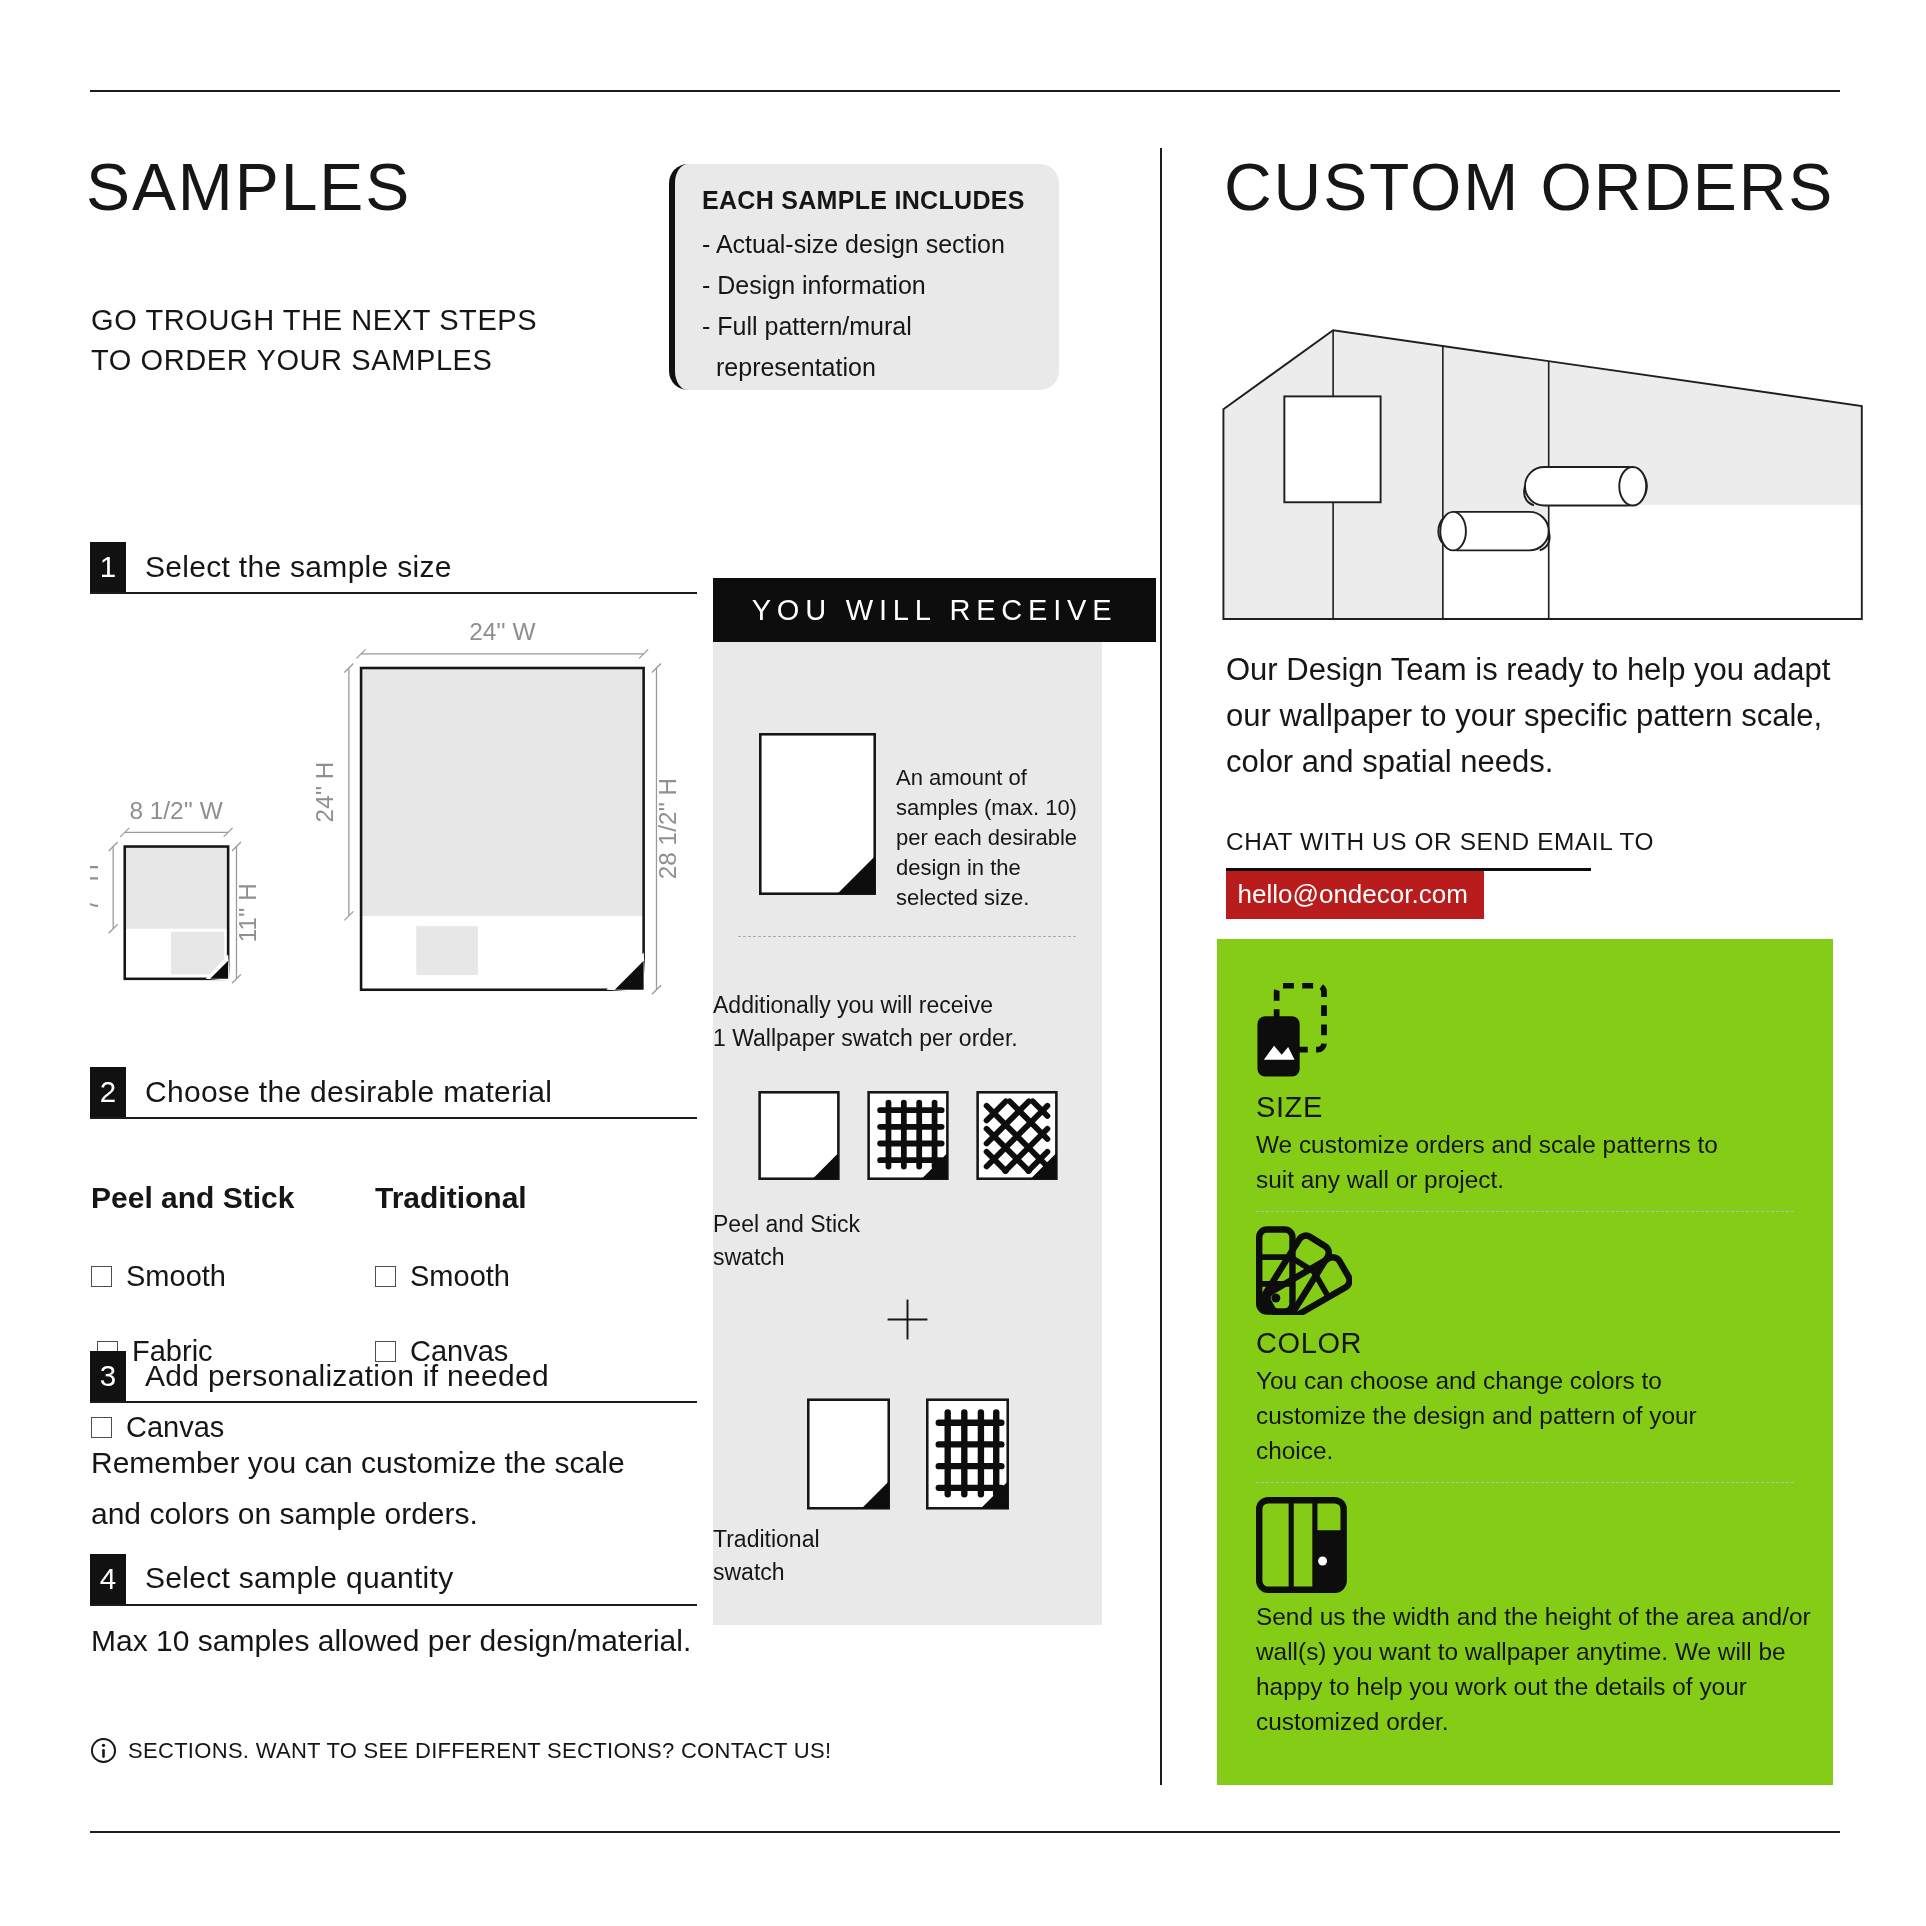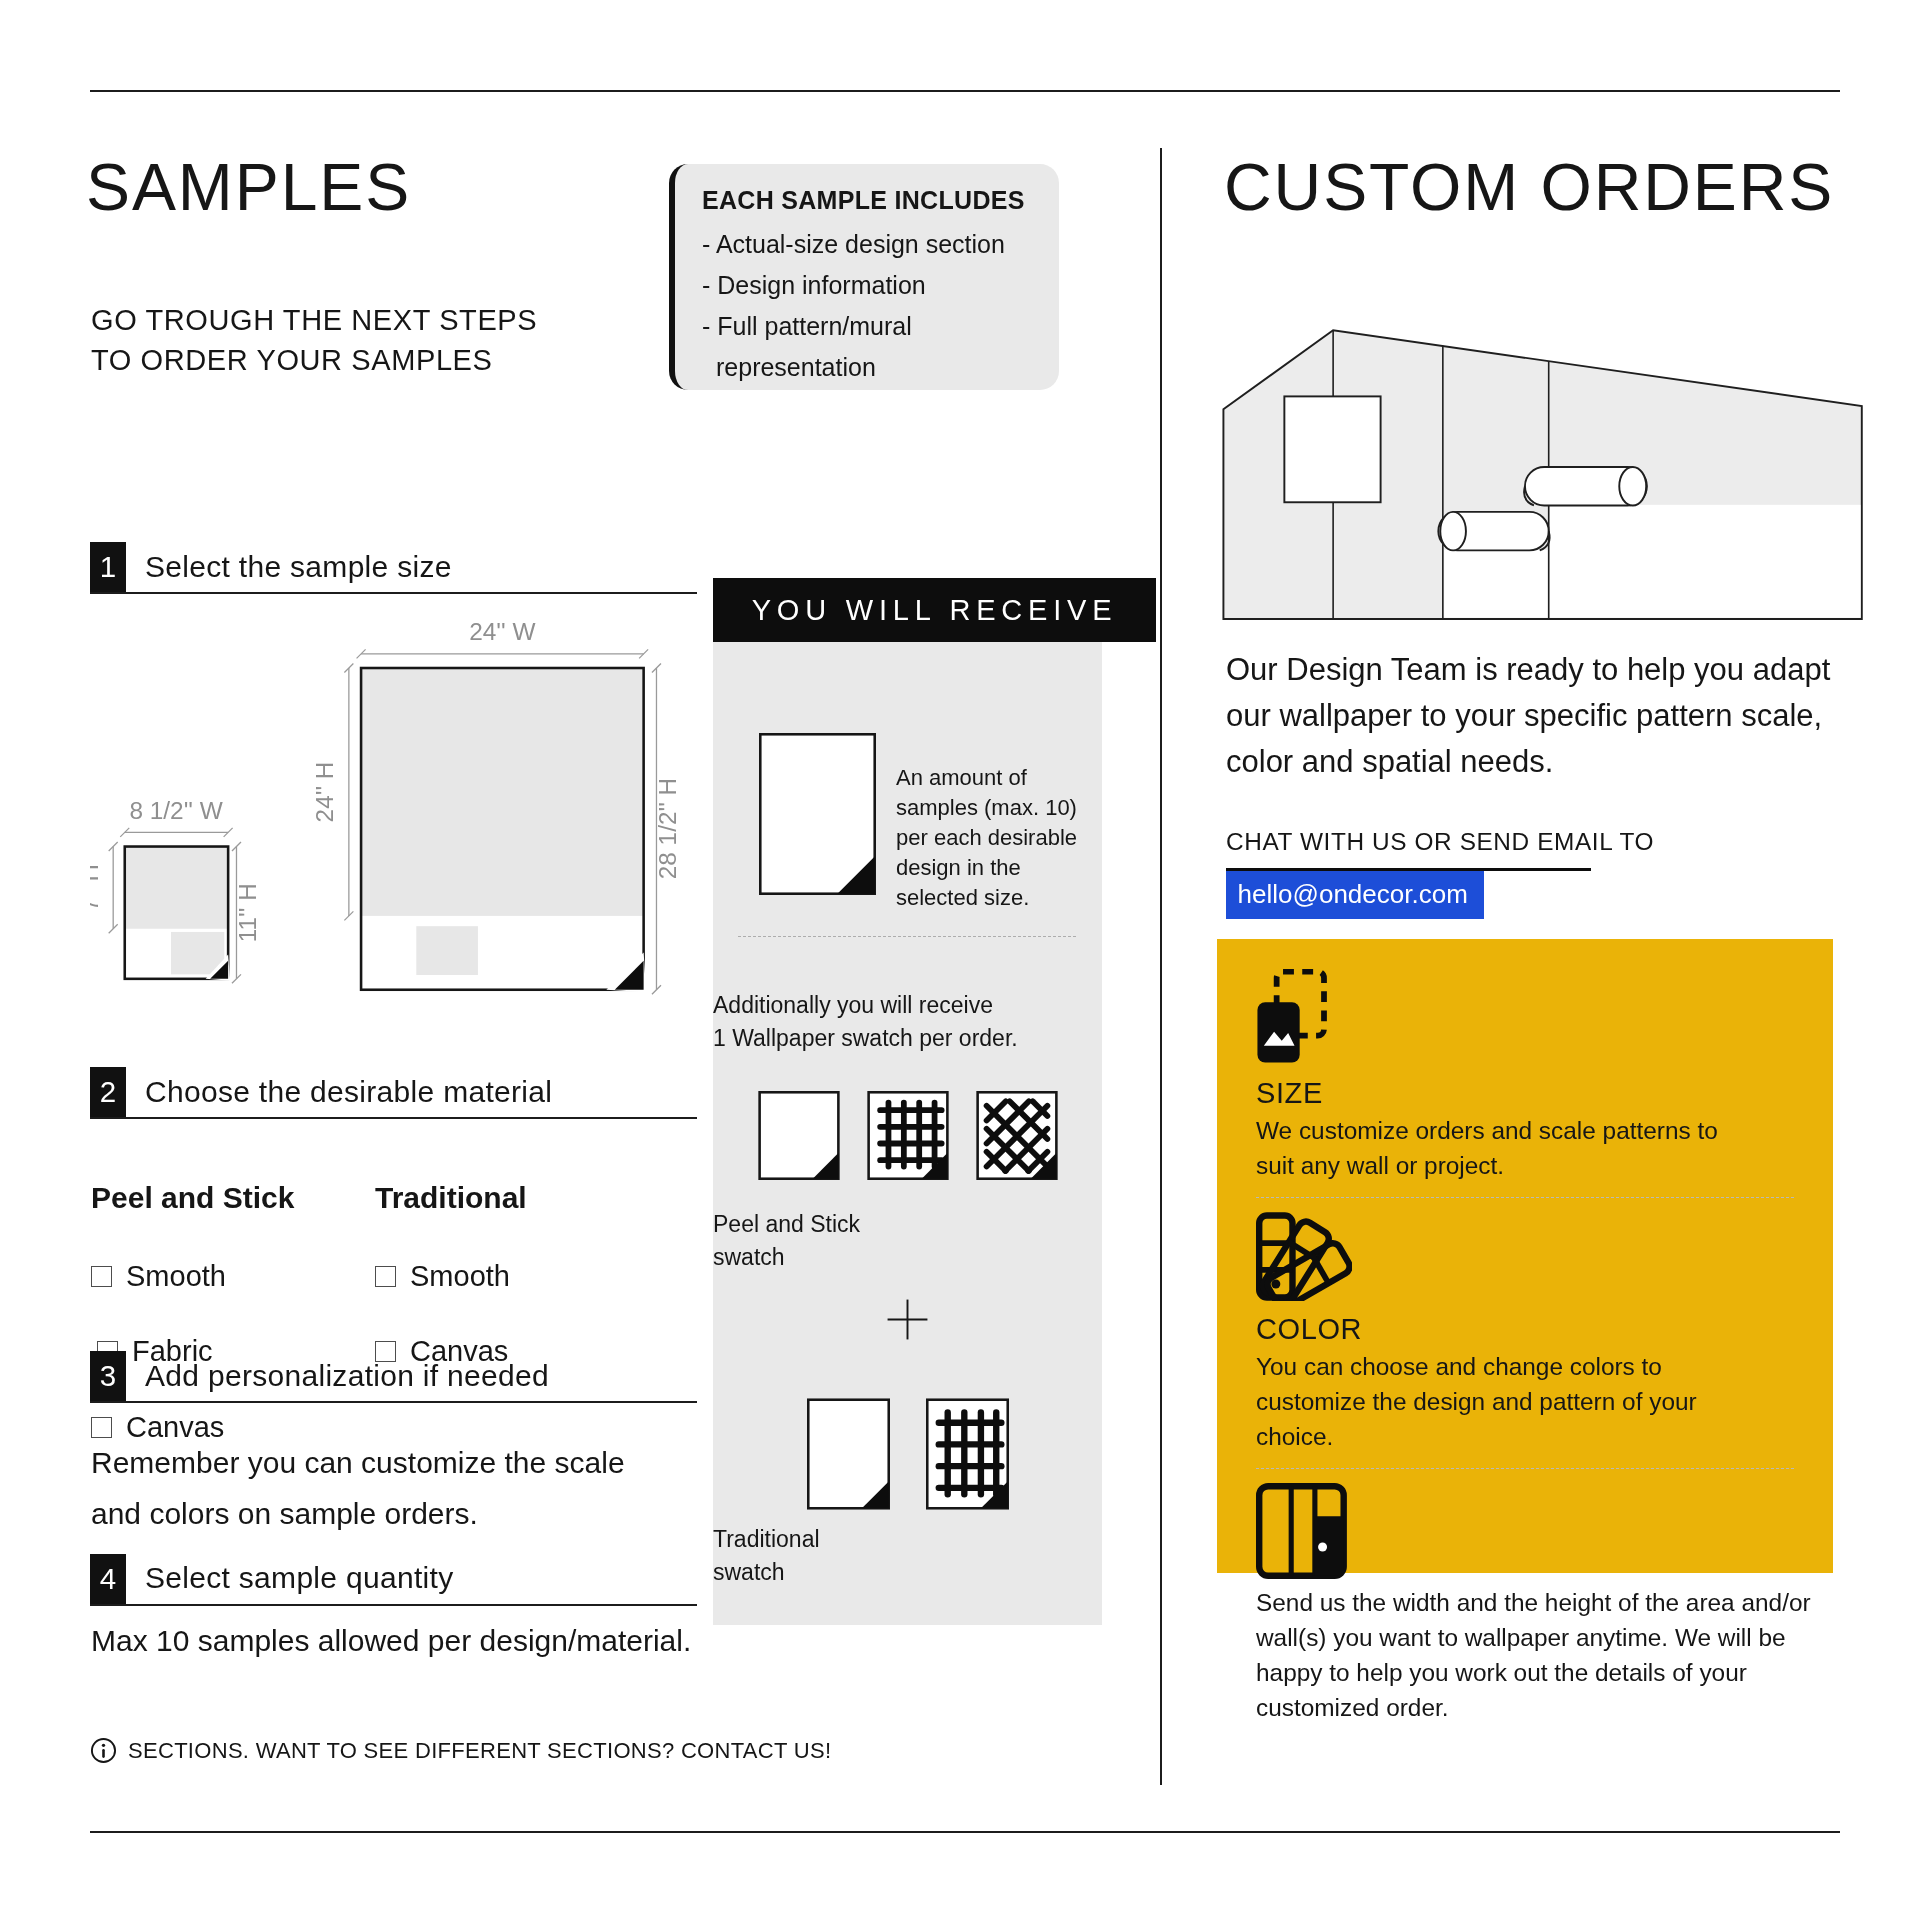--- a/index.html
+++ b/index.html
@@ -28,23 +28,23 @@
   .mid-col{background:#e9e9e9;}
   .mid-header{background:#0d0d0d;color:#fff;width:443px;height:64px;display:flex;
               align-items:center;justify-content:center;font-size:29px;letter-spacing:5.8px;white-space:nowrap;}
   .amount-text{font-size:22px;line-height:30px;}
   .dashed{border-top:1.3px dashed #adadad;height:0;}
   .center-col{width:464px;text-align:left;}
   .mid-note{font-size:23px;line-height:33px;}
   .swatch-row{width:389px;display:flex;justify-content:center;align-items:flex-end;}
   .chat-label{font-size:24.4px;letter-spacing:0.6px;}
   .email-rule{width:365px;border-top:3.2px solid #0d0d0d;}
-  .email-badge{display:inline-block;background:#1d4ed8;color:#fff;font-size:26px;
+  .email-badge{display:inline-block;background:#b91c1c;color:#fff;font-size:26px;
                padding:7.7px 16.7px 9px 11.6px;}
-  .gray-box{background:#eab308;width:616px;height:634px;box-sizing:border-box;padding:30px 39px;}
+  .gray-box{background:#84cc16;width:616px;height:846px;box-sizing:border-box;padding:44px 39px;}
   .feat-title{font-size:29px;line-height:32px;letter-spacing:0.6px;margin-top:10.3px;}
   .feat-body{font-size:24.4px;line-height:35px;margin-top:3.9px;}
   .feat-div{border-top:1.3px dashed #b9b9b9;margin:14px 0;}
   svg text{font-family:"Liberation Sans", sans-serif;}
 </style>
 </head>
 <body>
 
 <div id="canvas">
 

